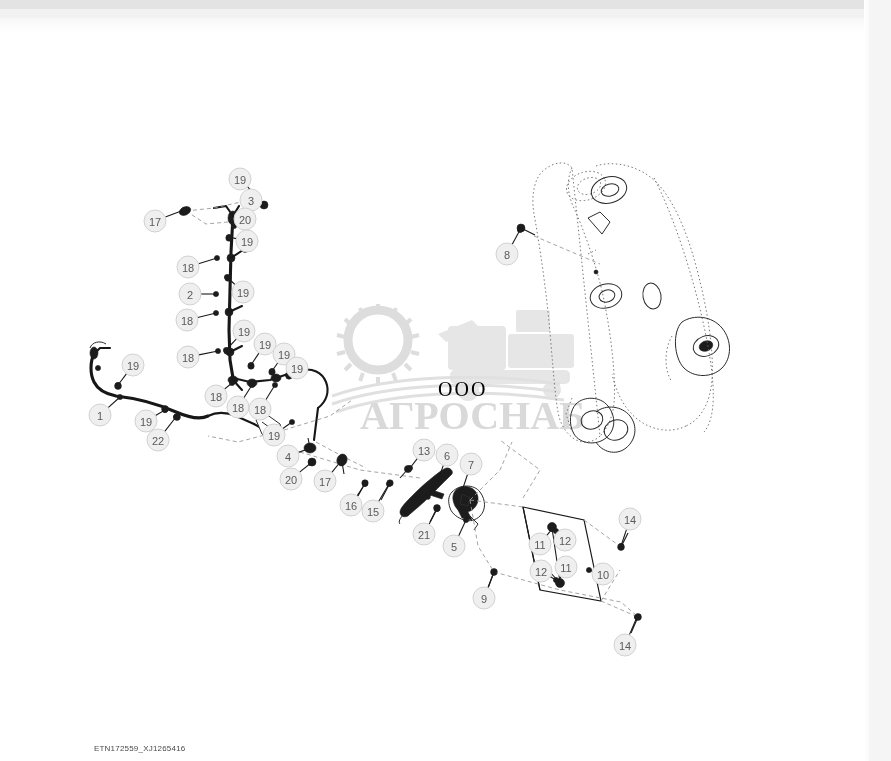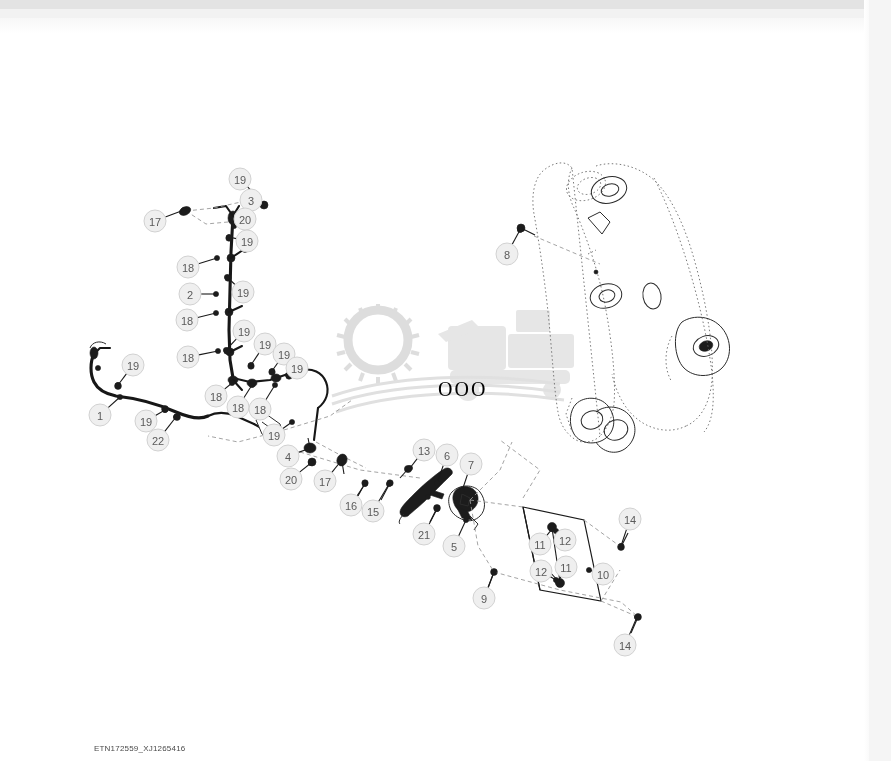--- a/index.html
+++ b/index.html
@@ -208,20 +208,21 @@
         <circle cx="222" cy="92" r="9"></circle>
       </g>
 
       <g stroke="#e0e0e0" stroke-width="3" fill="none">
         <path d="M2 98 C60 78 150 74 230 86"></path>
         <path d="M2 106 C60 86 150 82 230 94"></path>
         <path d="M6 114 C64 94 154 90 234 102"></path>
       </g>
     </svg>
     <div class="wm-text-ooo">ООО</div>
+    <div class="wm-text-main">АГРОСНАБ</div>
   </div>
 
   <svg class="canvas" viewBox="0 0 891 761">
 
     <g>
       <path class="dotline" d="M572 168 C566 180 568 196 574 208 C582 226 596 262 604 300
                                C612 340 616 380 614 404 C612 420 606 430 600 436"></path>
       <path class="dotline" d="M600 436 C594 442 584 444 576 440 C566 434 560 424 558 412
                                C554 390 552 350 548 312 C544 274 538 236 534 214
                                C531 196 534 178 544 170 C554 162 566 160 572 168 Z"></path>

